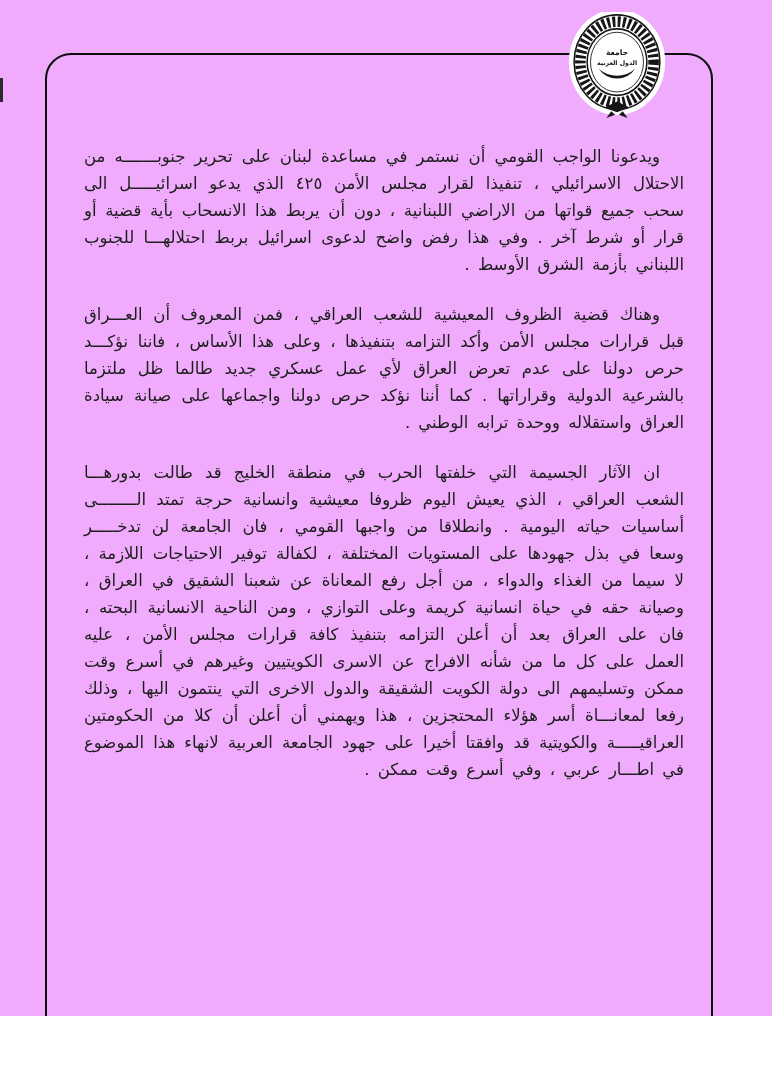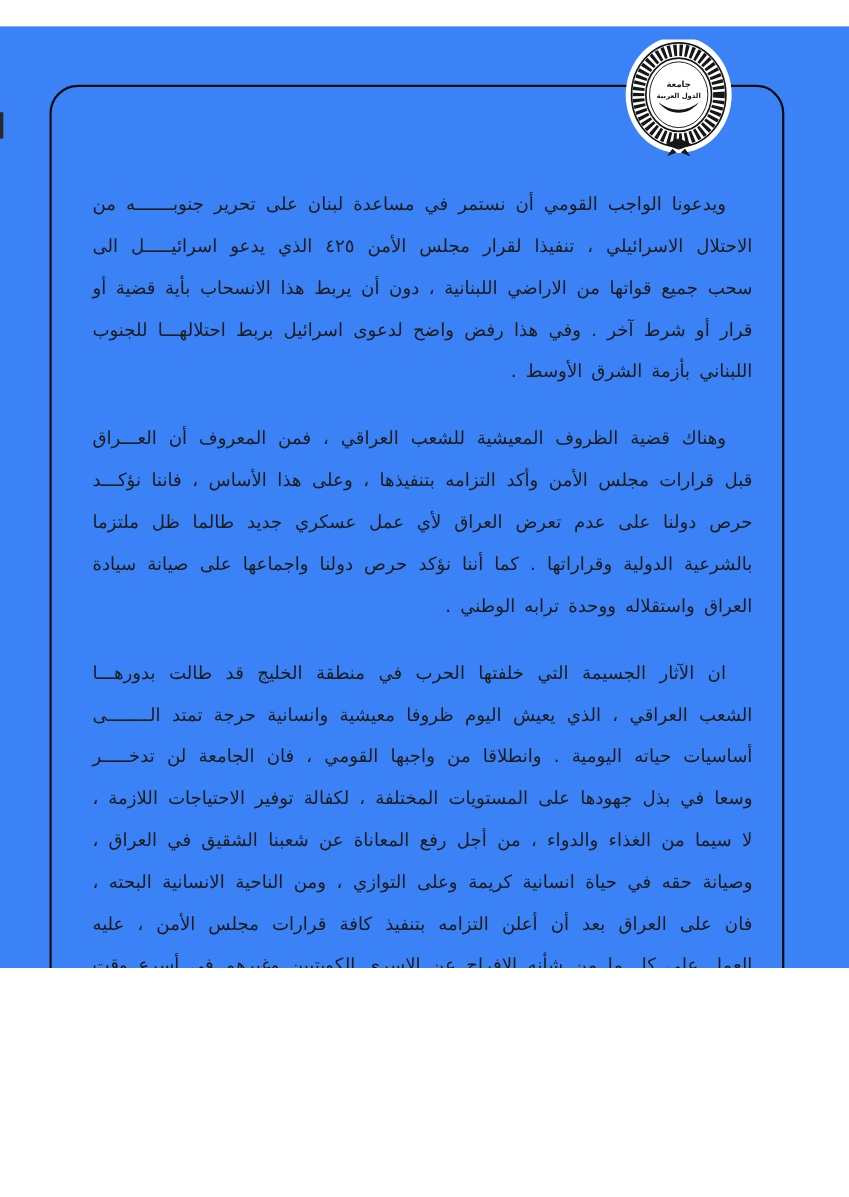--- a/index.html
+++ b/index.html
@@ -4,25 +4,24 @@
 <style>
   html, body {
     margin: 0;
     padding: 0;
     background: #ffffff;
     font-family: "DejaVu Sans", sans-serif;
   }
   .scan-root {
     position: relative;
     width: 772px;
-    height: 856px;
-    background: #3b82f6;
+    height: 1016px;
+    background: #f0abfc;
     overflow: hidden;
     direction: rtl;
-    margin-top: 24px;
   }
   
   .frame {
     position: absolute;
     left: 45px;
     top: 53px;
     width: 668px;
     height: 1000px;
     border: 2px solid #0d0d0d;
     border-radius: 26px;
@@ -50,21 +49,21 @@
     top: 143px;
     right: 88px;
     width: 600px;
     direction: rtl;
     color: #1c1c1c;
     font-size: 16.5px;
     word-spacing: 3px;
   }
   .textblock p {
     margin: 0 0 23px 0;
-    line-height: 38px;
+    line-height: 27px;
     text-align: justify;
     text-indent: 24px;
   }
   
   .edge-mark {
     position: absolute;
     background: #2a2a2a;
   }
   .edge-mark.m1 { left: 0; top: 78px;  width: 3px; height: 24px; }
   .edge-mark.m2 { left: 0; top: 1016px; width: 3px; height: 12px; }

